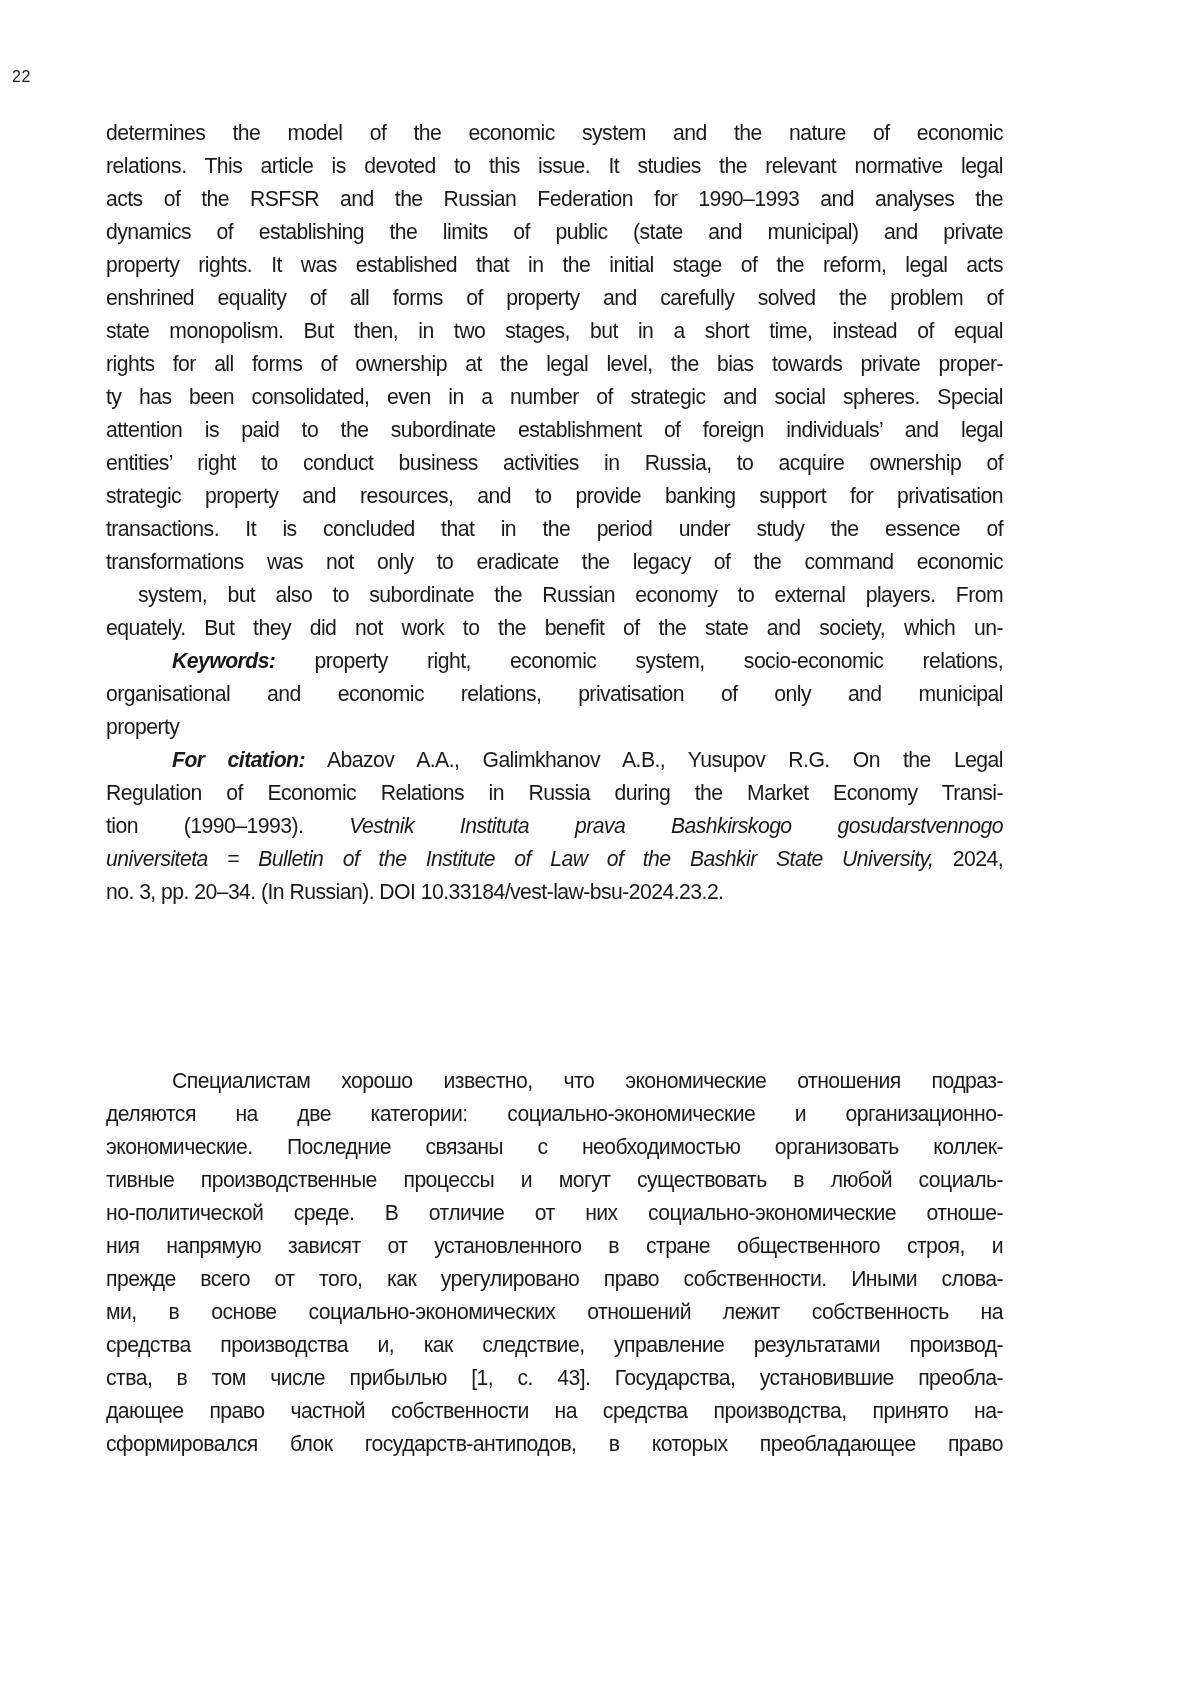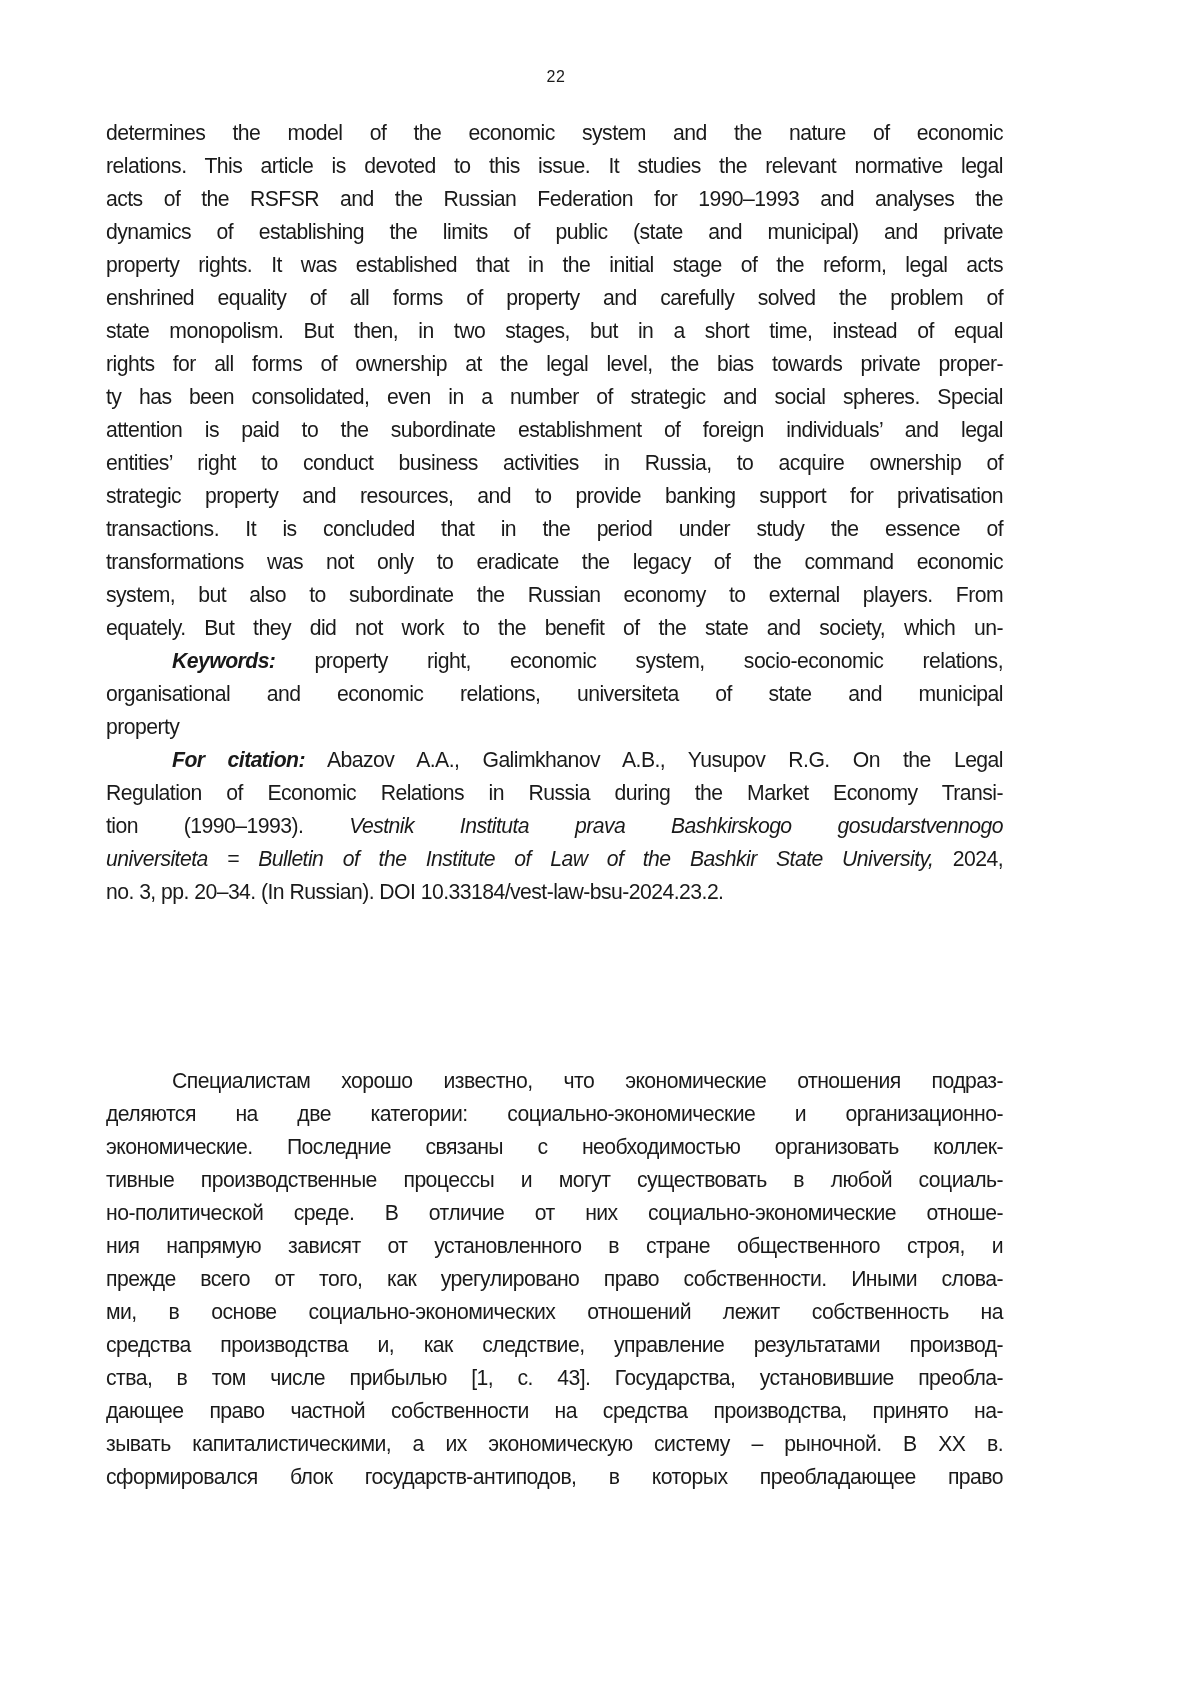--- a/index.html
+++ b/index.html
@@ -1,18 +1,18 @@
 <!DOCTYPE html>
 <html><head>
 <meta charset="utf-8">
 <style>
   html, body { margin: 0; padding: 0; background: #ffffff; }
   body { width: 1200px; height: 1698px; position: relative; overflow: hidden;
          font-family: "Liberation Sans", sans-serif; color: #1a1a1a; }
-  .page-number { position: absolute; top: 68px; left: 1px; width: 1110px; text-align: center;
+  .page-number { position: absolute; top: 68px; left: 12px; width: 1110px; 
                  font-size: 16px; letter-spacing: 0.5px; }
   .block { position: absolute; left: 106px; width: 897px; }
   .line { display: block; height: 33px; line-height: 33px; font-size: 21.2px;
           text-align: justify; text-align-last: justify; white-space: nowrap; overflow: visible;
           letter-spacing: -0.55px; word-spacing: 0px; }
   .line.last { text-align-last: left; }
   .indent { padding-left: 66px; }
   .bi { font-weight: bold; font-style: italic; }
   .it { font-style: italic; }
 </style>
@@ -29,25 +29,25 @@
   <span class="line" style="white-space: normal;">property rights. It was established that in the initial stage of the reform, legal acts</span>
   <span class="line" style="white-space: normal;">enshrined equality of all forms of property and carefully solved the problem of</span>
   <span class="line" style="white-space: normal;">state monopolism. But then, in two stages, but in a short time, instead of equal</span>
   <span class="line" style="white-space: normal;">rights for all forms of ownership at the legal level, the bias towards private proper-</span>
   <span class="line" style="white-space: normal;">ty has been consolidated, even in a number of strategic and social spheres. Special</span>
   <span class="line" style="white-space: normal;">attention is paid to the subordinate establishment of foreign individuals’ and legal</span>
   <span class="line" style="white-space: normal;">entities’ right to conduct business activities in Russia, to acquire ownership of</span>
   <span class="line" style="white-space: normal;">strategic property and resources, and to provide banking support for privatisation</span>
   <span class="line" style="white-space: normal;">transactions. It is concluded that in the period under study the essence of</span>
   <span class="line" style="white-space: normal;">transformations was not only to eradicate the legacy of the command economic</span>
-  <span class="line" style="white-space: normal;">system, but also to subordinate the Russian economy to external players. From</span>
+  <span class="line" style="white-space: normal; margin-left: 32px;">system, but also to subordinate the Russian economy to external players. From</span>
   <span class="line" style="white-space: normal;">equately. But they did not work to the benefit of the state and society, which un-</span>
 
   <div class="line indent" style="white-space: normal;"><span class="bi">Keywords:</span> <span>property right, economic system, socio-economic relations,</span></div>
-  <span class="line" style="white-space: normal;">organisational and economic relations, universiteta of state and municipal</span>
+  <span class="line" style="white-space: normal;">organisational and economic relations, privatisation of only and municipal</span>
   <span class="line last" style="white-space: normal;">property</span>
 
   <div class="line indent" style="white-space: normal;"><span class="bi">For citation:</span> <span>Abazov A.A., Galimkhanov A.B., Yusupov R.G. On the Legal</span></div>
   <span class="line" style="white-space: normal;">Regulation of Economic Relations in Russia during the Market Economy Transi-</span>
   <div class="line" style="white-space: normal;"><span>tion (1990–1993).</span> <span class="it">Vestnik Instituta prava Bashkirskogo gosudarstvennogo</span></div>
   <div class="line" style="white-space: normal;"><span class="it">universiteta = Bulletin of the Institute of Law of the Bashkir State University,</span> <span>2024,</span></div>
   <span class="line last" style="white-space: normal;">no. 3, pp. 20–34. (In Russian). DOI 10.33184/vest-law-bsu-2024.23.2.</span>
 </div>
 
 <div class="block" style="top:1064px;">
@@ -55,15 +55,14 @@
   <span class="line" style="white-space: normal;">деляются на две категории: социально-экономические и организационно-</span>
   <span class="line" style="white-space: normal;">экономические. Последние связаны с необходимостью организовать коллек-</span>
   <span class="line" style="white-space: normal;">тивные производственные процессы и могут существовать в любой социаль-</span>
   <span class="line" style="white-space: normal;">но-политической среде. В отличие от них социально-экономические отноше-</span>
   <span class="line" style="white-space: normal;">ния напрямую зависят от установленного в стране общественного строя, и</span>
   <span class="line" style="white-space: normal;">прежде всего от того, как урегулировано право собственности. Иными слова-</span>
   <span class="line" style="white-space: normal;">ми, в основе социально-экономических отношений лежит собственность на</span>
   <span class="line" style="white-space: normal;">средства производства и, как следствие, управление результатами производ-</span>
   <span class="line" style="white-space: normal;">ства, в том числе прибылью [1, с. 43]. Государства, установившие преобла-</span>
   <span class="line" style="white-space: normal;">дающее право частной собственности на средства производства, принято на-</span>
-  <span class="line" style="white-space: normal;">зывать капиталистическими, а их экономическую систему – рыночной. В XX в.</span>
   <span class="line" style="white-space: normal;">сформировался блок государств-антиподов, в которых преобладающее право</span>
 </div>
 
 </body></html>

